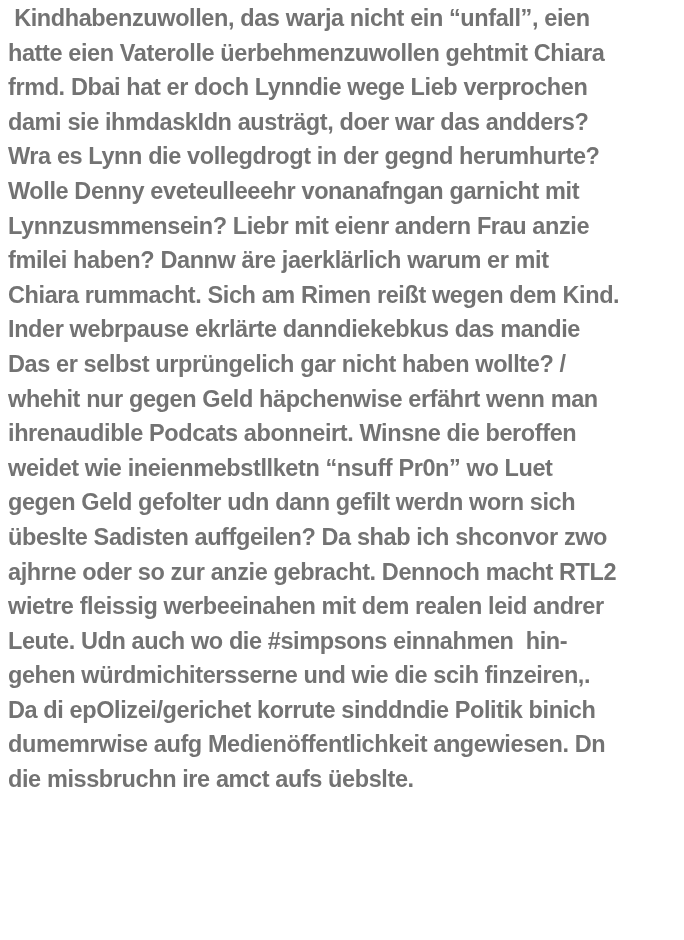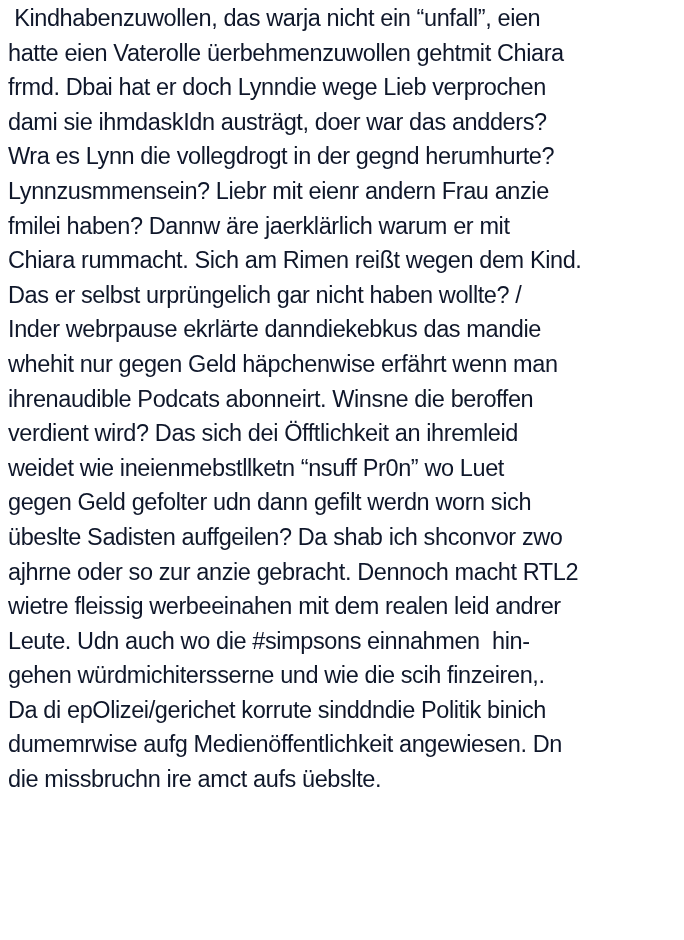--- a/index.html
+++ b/index.html
@@ -12,46 +12,46 @@
   }
   .doc {
     box-sizing: border-box;
     width: 632px;
     height: 940px;
     padding: 1px 0 0 8px;
     font-family: "Liberation Sans", sans-serif;
     font-size: 23.5px;
     line-height: 34.6px;
     letter-spacing: -0.4px;
-    color: #0f172a;
-    font-weight: 400;
+    color: #737373;
+    font-weight: 700;
   }
   .doc .line {
     white-space: pre;
     height: 34.6px;
   }
 </style>
 </head>
 <body>
 
 <div class="doc">
   <div>
       <div class="line"> Kindhabenzuwollen, das warja nicht ein “unfall”, eien</div>
       <div class="line">hatte eien Vaterolle üerbehmenzuwollen gehtmit Chiara</div>
       <div class="line">frmd. Dbai hat er doch Lynndie wege Lieb verprochen</div>
       <div class="line">dami sie ihmdaskIdn austrägt, doer war das andders?</div>
       <div class="line">Wra es Lynn die vollegdrogt in der gegnd herumhurte?</div>
+      <div class="line">Wolle Denny eveteulleeehr vonanafngan garnicht mit</div>
       <div class="line">Lynnzusmmensein? Liebr mit eienr andern Frau anzie</div>
       <div class="line">fmilei haben? Dannw äre jaerklärlich warum er mit</div>
       <div class="line">Chiara rummacht. Sich am Rimen reißt wegen dem Kind.</div>
+      <div class="line">Inder webrpause ekrlärte danndiekebkus das mandie</div>
       <div class="line">Das er selbst urprüngelich gar nicht haben wollte? /</div>
-      <div class="line">Inder webrpause ekrlärte danndiekebkus das mandie</div>
       <div class="line">whehit nur gegen Geld häpchenwise erfährt wenn man</div>
       <div class="line">ihrenaudible Podcats abonneirt. Winsne die beroffen</div>
-      <div class="line">verdient wird? Das sich dei Öfftlichkeit an ihremleid</div>
       <div class="line">weidet wie ineienmebstllketn “nsuff Pr0n” wo Luet</div>
       <div class="line">gegen Geld gefolter udn dann gefilt werdn worn sich</div>
       <div class="line">übeslte Sadisten auffgeilen? Da shab ich shconvor zwo</div>
       <div class="line">ajhrne oder so zur anzie gebracht. Dennoch macht RTL2</div>
       <div class="line">wietre fleissig werbeeinahen mit dem realen leid andrer</div>
       <div class="line">Leute. Udn auch wo die #simpsons einnahmen  hin-</div>
       <div class="line">gehen würdmichitersserne und wie die scih finzeiren,.</div>
       <div class="line">Da di epOlizei/gerichet korrute sinddndie Politik binich</div>
       <div class="line">dumemrwise aufg Medienöffentlichkeit angewiesen. Dn</div>
       <div class="line">die missbruchn ire amct aufs üebslte.</div>

